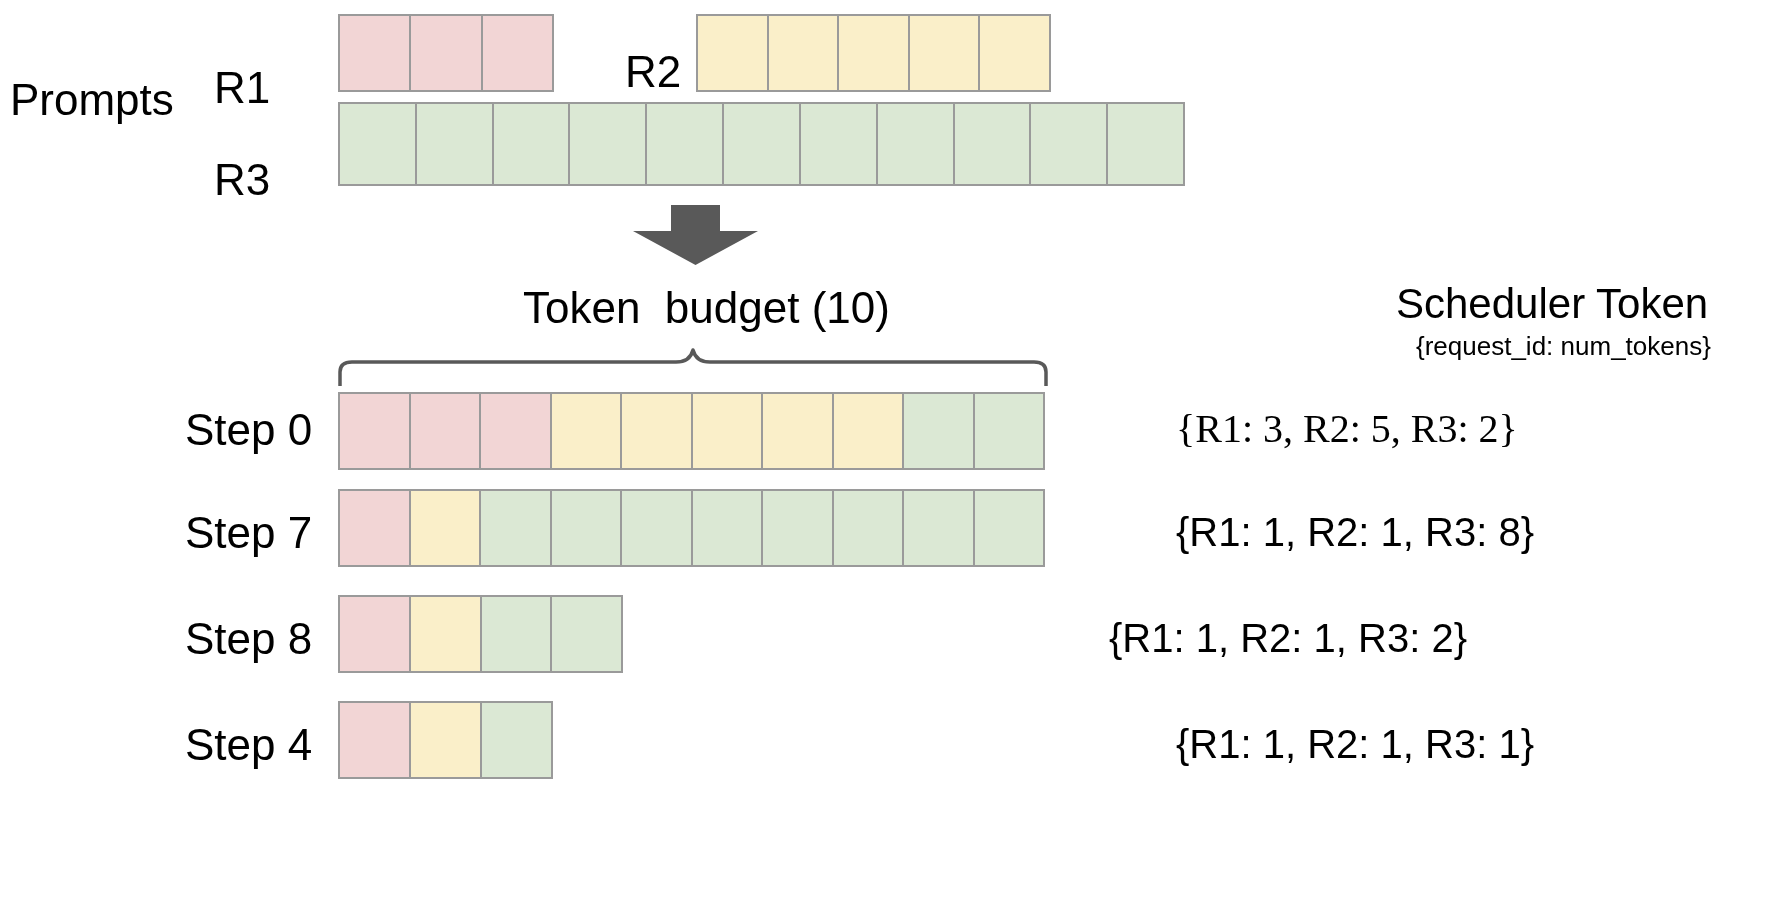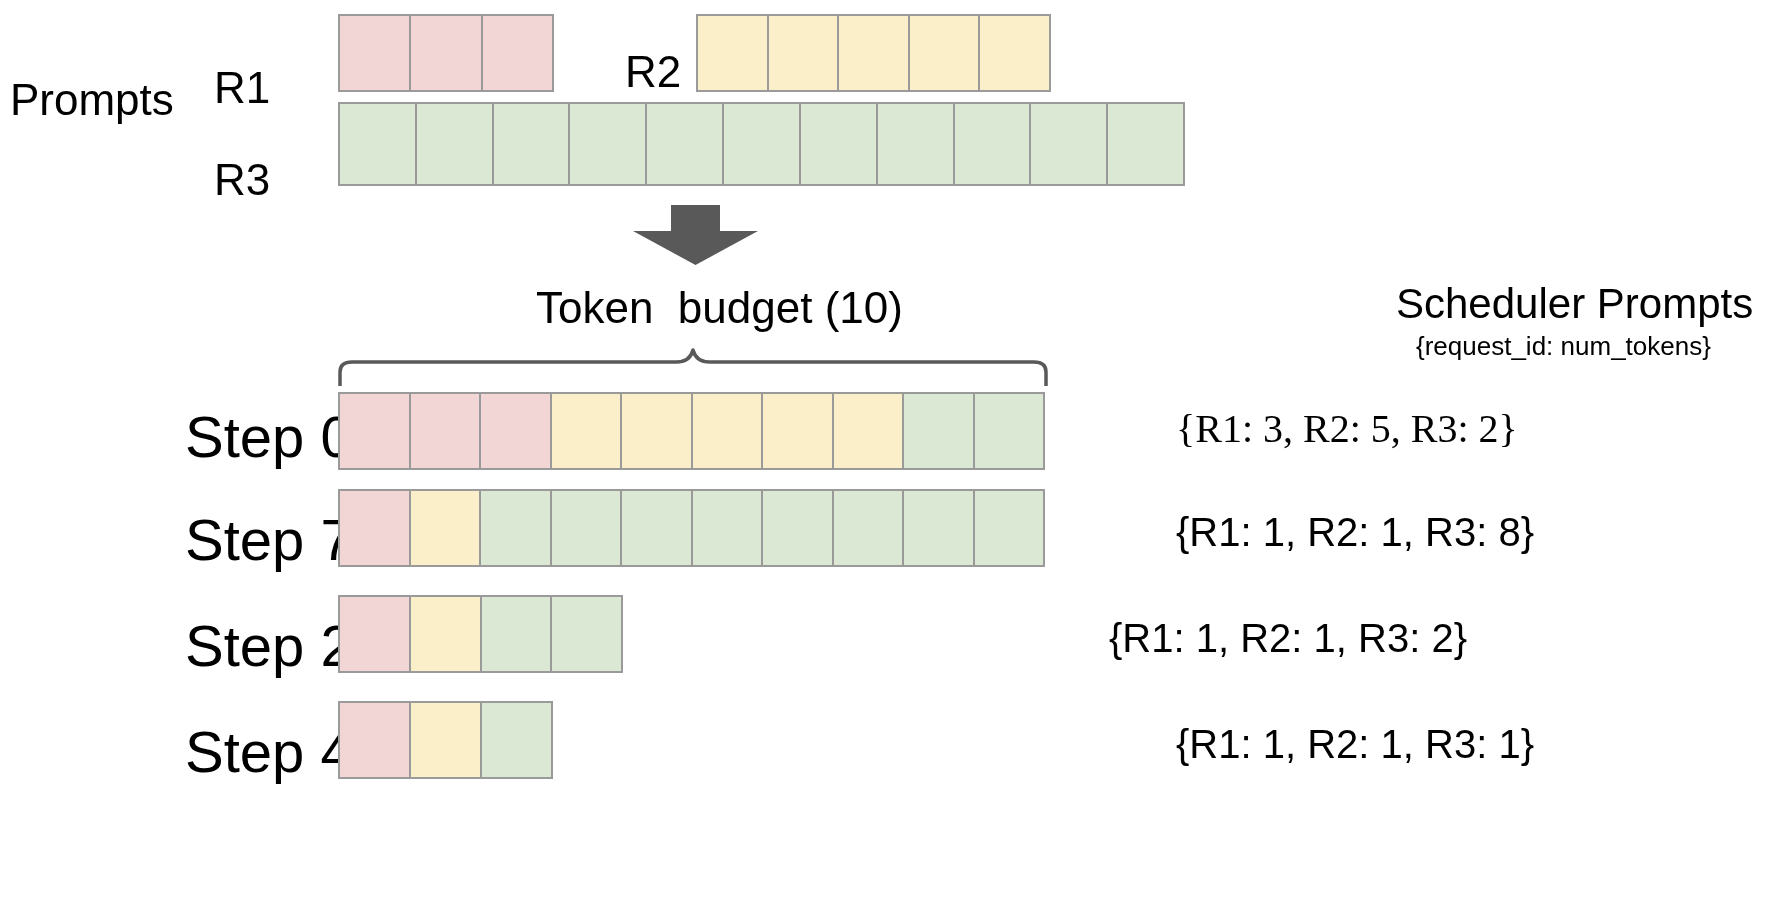--- a/index.html
+++ b/index.html
@@ -22,22 +22,22 @@
   .abs { position: absolute; }
 
   
   .label {
     white-space: pre;
     line-height: 1;
     color: #000;
   }
   .prompts-label { font-size: 44px; }
   .req-label     { font-size: 44px; margin-top: 36px; }
-  .step-label    { font-size: 58px; }
-  .budget-label  { font-size: 44px; margin-left: 13px; }
+  .step-label    { font-size: 44px; }
+  .budget-label  { font-size: 44px; }
   .sched-title   { font-size: 42px; }
   .sched-sub     { font-size: 26px; }
   .sched-row     { font-size: 40px; }
 
   
   .strip {
     display: flex;
     flex-direction: row;
     box-sizing: border-box;
     border: 2px solid #9a9a9a;
@@ -105,21 +105,21 @@
 
   <div class="abs label budget-label" style="left:523px; top:286px;">Token  budget (10)</div>
 
   <div class="abs" style="left:338px; top:346px;">
     <svg class="brace" width="710" height="40" viewBox="0 0 710 40" preserveAspectRatio="none">
       <path d="M2,40 L2,26 Q2,16 14,16 L338,16 Q352,16 355,4
                Q358,16 372,16 L696,16 Q708,16 708,26 L708,40" fill="none" stroke="#595959" stroke-width="3.5" stroke-linecap="round" stroke-linejoin="round"></path>
     </svg>
   </div>
 
-  <div class="abs label sched-title" style="left:1396px; top:283px;">Scheduler Prompts</div>
+  <div class="abs label sched-title" style="left:1396px; top:283px;">Scheduler Token</div>
   <div class="abs label sched-sub" style="left:1416px; top:333px;">{request_id: num_tokens}</div>
 
   <div class="abs label step-label" style="left:185px; top:408px;">Step 0</div>
   <div class="abs strip" id="strip-step-0" style="left:338px; top:392px; width:707px; height:78px;">
       <div class="cell c-r1" style="flex: 1 1 0px;"></div>
       <div class="cell c-r1" style="flex: 1 1 0px;"></div>
       <div class="cell c-r1" style="flex: 1 1 0px;"></div>
       <div class="cell c-r2" style="flex: 1 1 0px;"></div>
       <div class="cell c-r2" style="flex: 1 1 0px;"></div>
       <div class="cell c-r2" style="flex: 1 1 0px;"></div>
@@ -138,21 +138,21 @@
       <div class="cell c-r3" style="flex: 1 1 0px;"></div>
       <div class="cell c-r3" style="flex: 1 1 0px;"></div>
       <div class="cell c-r3" style="flex: 1 1 0px;"></div>
       <div class="cell c-r3" style="flex: 1 1 0px;"></div>
       <div class="cell c-r3" style="flex: 1 1 0px;"></div>
       <div class="cell c-r3" style="flex: 1 1 0px;"></div>
       <div class="cell c-r3" style="flex: 1 1 0px;"></div>
     </div>
   <div class="abs label sched-row" style="left:1176px; top:512px;">{R1: 1, R2: 1, R3: 8}</div>
 
-  <div class="abs label step-label" style="left:185px; top:617px;">Step 2</div>
+  <div class="abs label step-label" style="left:185px; top:617px;">Step 8</div>
   <div class="abs strip" id="strip-step-2" style="left:338px; top:595px; width:285px; height:78px;">
       <div class="cell c-r1" style="flex: 1 1 0px;"></div>
       <div class="cell c-r2" style="flex: 1 1 0px;"></div>
       <div class="cell c-r3" style="flex: 1 1 0px;"></div>
       <div class="cell c-r3" style="flex: 1 1 0px;"></div>
     </div>
   <div class="abs label sched-row" style="left:1109px; top:618px;">{R1: 1, R2: 1, R3: 2}</div>
 
   <div class="abs label step-label" style="left:185px; top:723px;">Step 4</div>
   <div class="abs strip" id="strip-step-3" style="left:338px; top:701px; width:215px; height:78px;">

